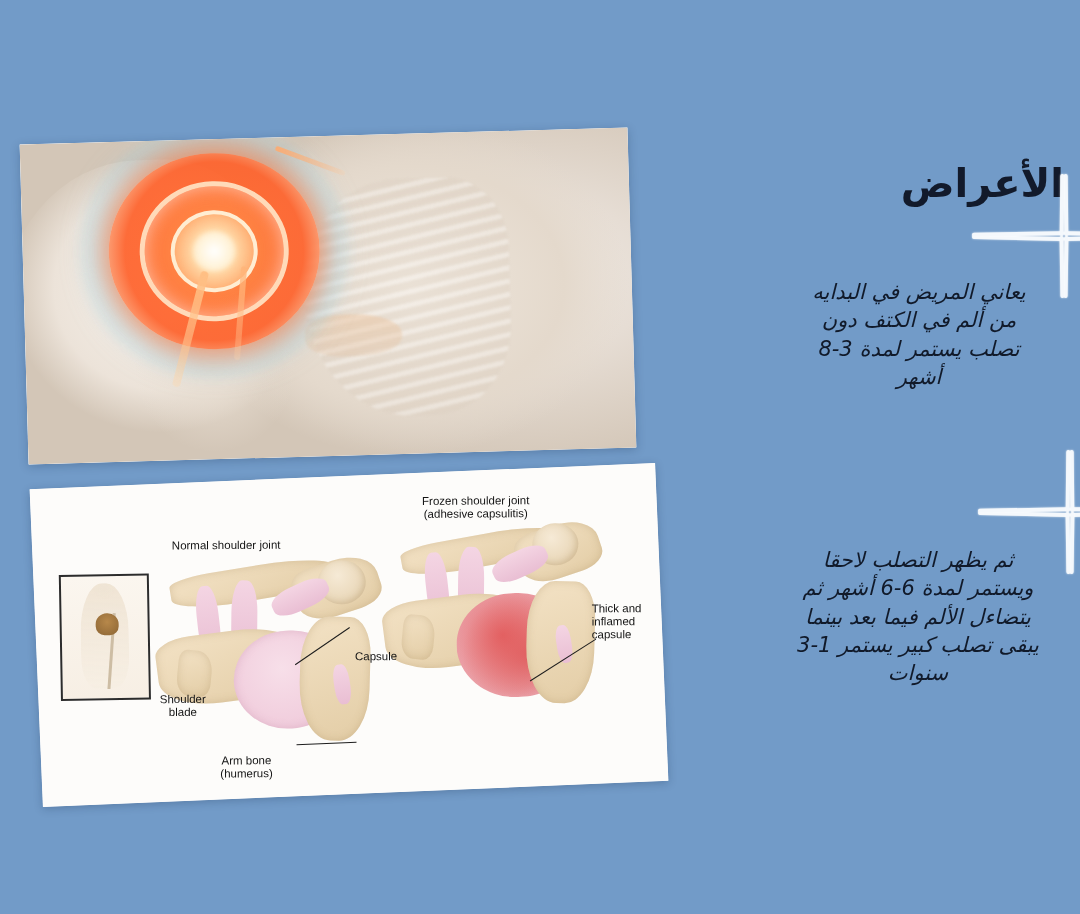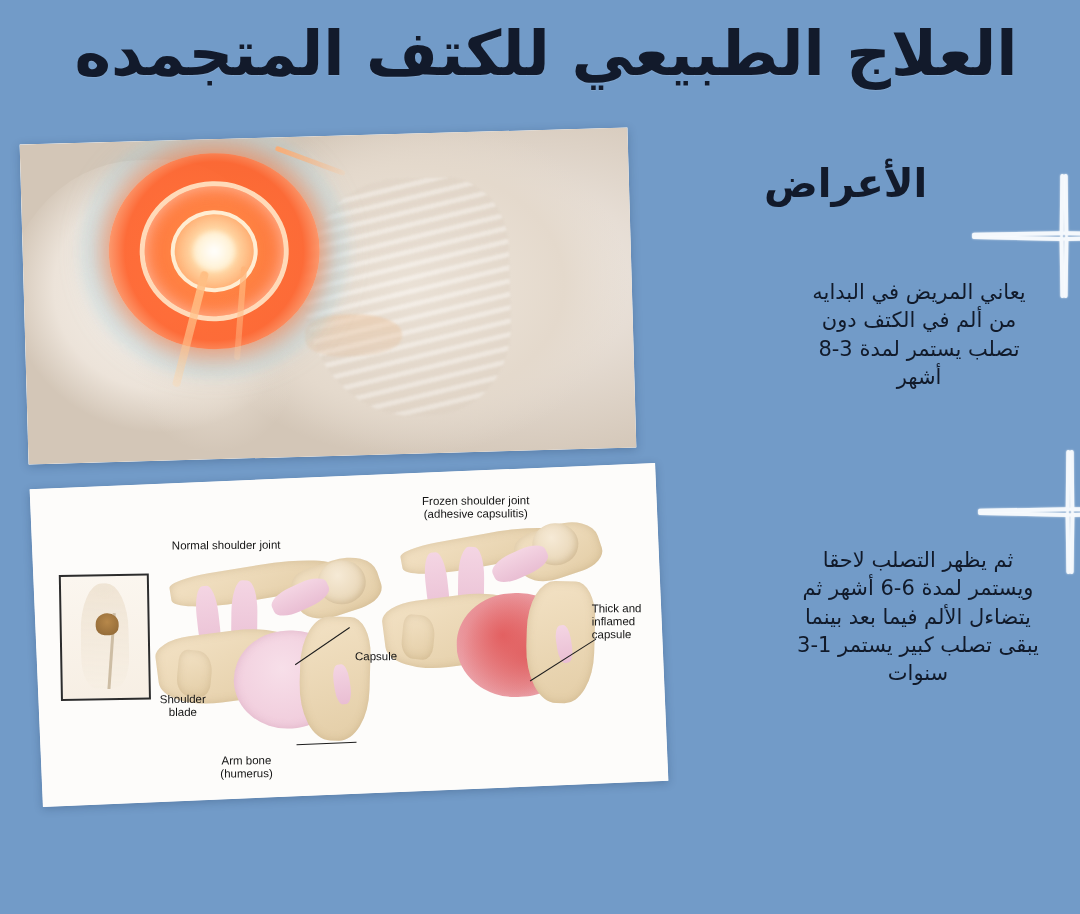--- a/index.html
+++ b/index.html
@@ -249,38 +249,39 @@
     border-radius: 50% 48% 46% 52%;
   }
   .leader { position: absolute; background: #1d1d1d; height: 1px; transform-origin: left center; }
 
   
   .sym-head {
     position: absolute;
     right: 16px;
     top: 160px;
     width: 300px;
-    text-align: left;
+    text-align: right;
     font-size: 40px;
     font-weight: bold;
     color: #121a2b;
     direction: rtl;
   }
 
   .card {
     position: absolute;
     direction: rtl;
   }
   .card .body {
     color: #111a2a;
     font-size: 21px;
     line-height: 1.35;
     text-align: center;
     font-weight: 500;
     white-space: pre-line;
+    font-style: italic;
   }
   
   .brk {
     position: absolute;
     pointer-events: none;
   }
   .brk span {
     position: absolute;
     background: #f4f8fc;
     box-shadow: 0 0 2px rgba(255,255,255,.85);
@@ -295,21 +296,20 @@
   .brk.bl .h { left: 0; bottom: 0; width: 92px; transform: rotate(1.0deg); }
   .brk.bl .v { left: 0; bottom: 0; height: 62px; transform: rotate(-.6deg); }
   .brk.br .h { right: 0; bottom: 0; width: 92px; transform: rotate(-1.0deg); }
   .brk.br .v { right: 0; bottom: 0; height: 62px; transform: rotate(.6deg); }
 </style>
 </head>
 <body>
 
 <div id="stage">
 
-  <div class="title">العلاج الطبيعي للكتف المتجمده</div>
 
   <div class="photo-wrap">
     <div class="photo-inner">
       <div class="torso-a"></div>
       <div class="torso-b"></div>
       <div class="torso-ribs"></div>
       <div class="arm-shadow"></div>
       <div class="hand"></div>
       <div class="pain">
         <div class="ring halo"></div>

